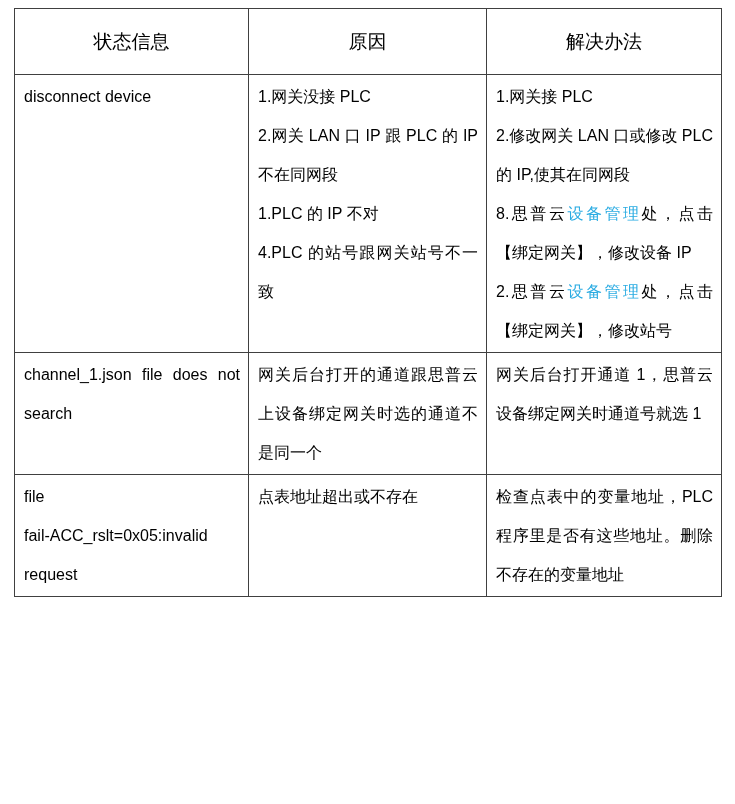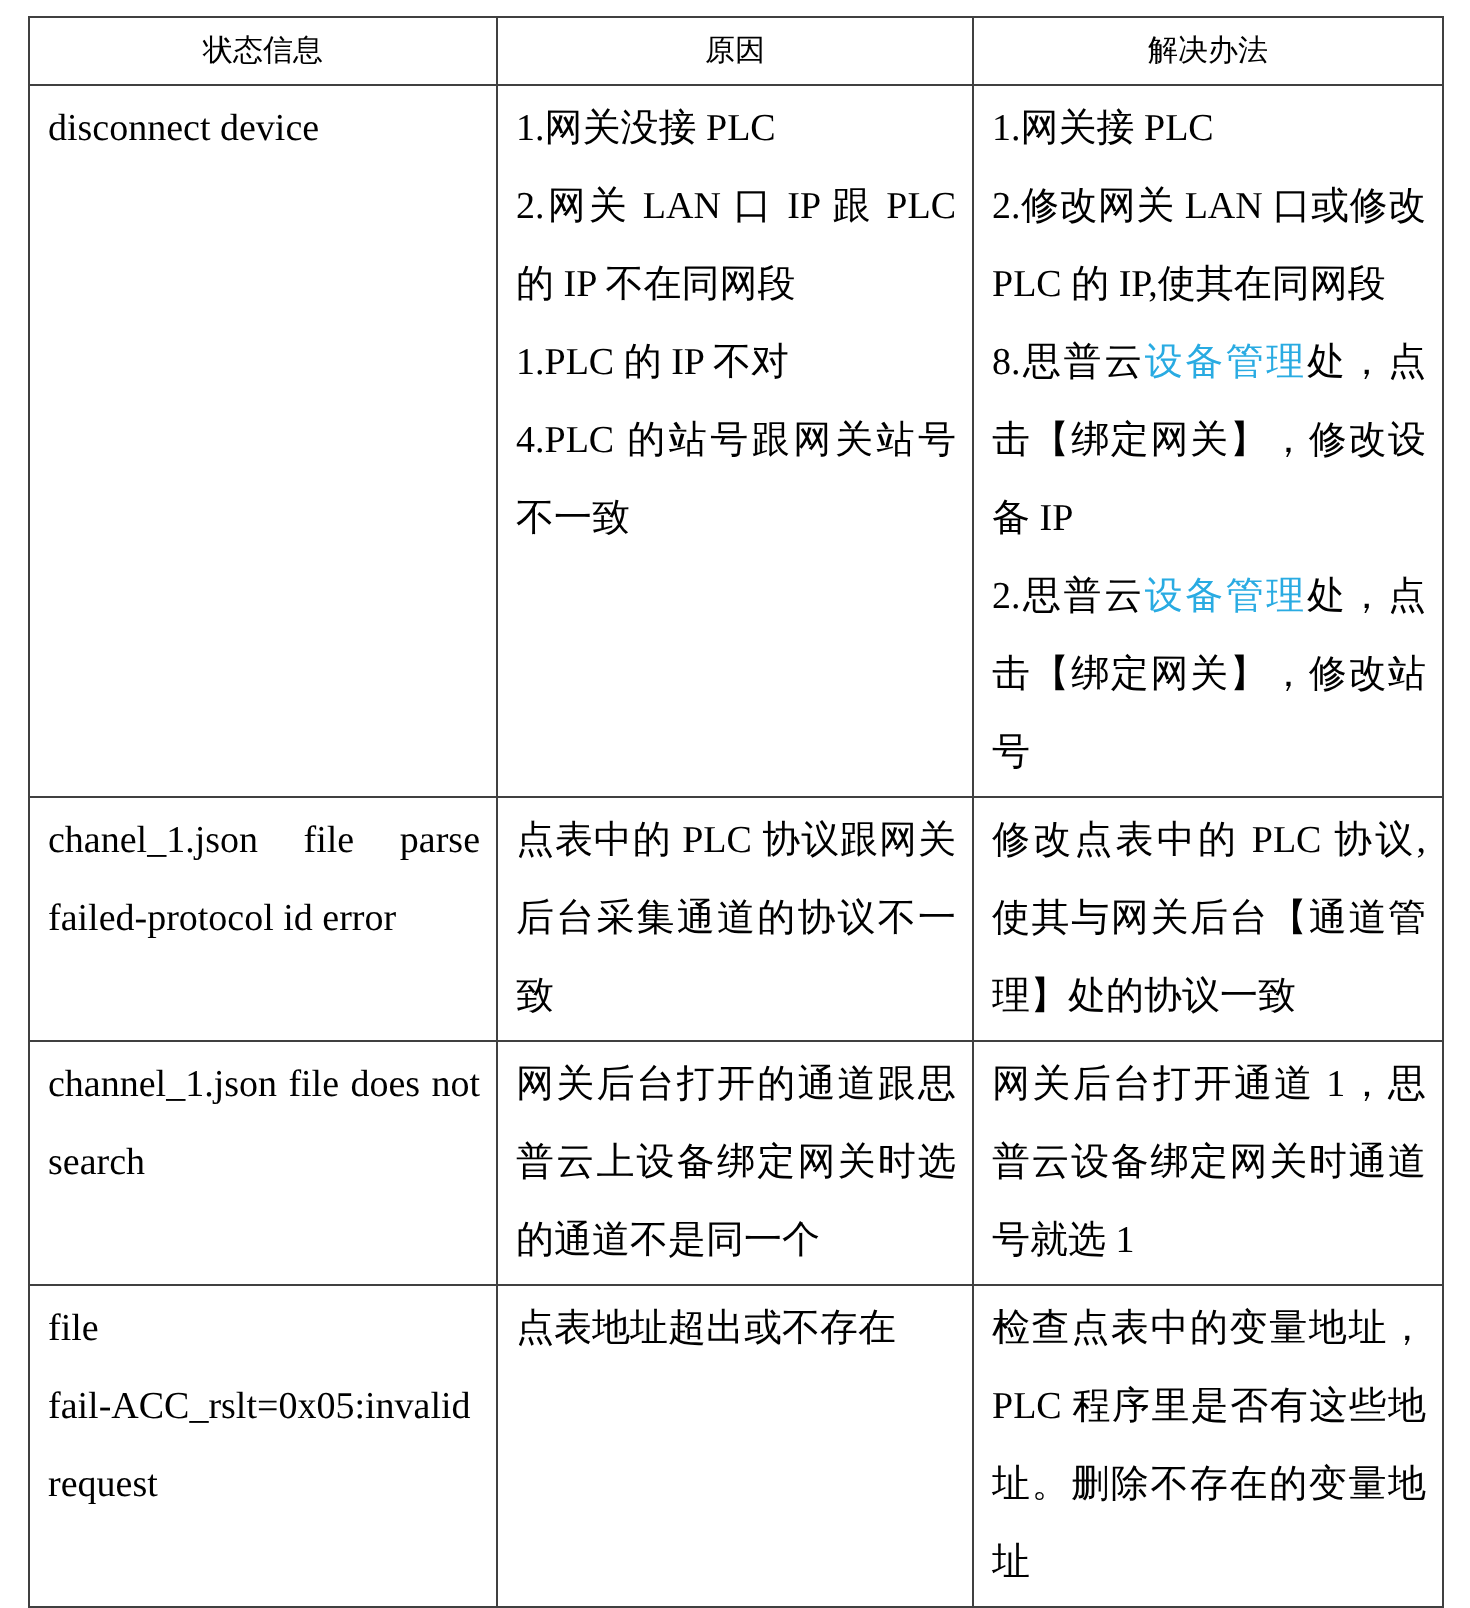--- a/index.html
+++ b/index.html
@@ -21,34 +21,33 @@
   col.c-solution{ width: 235px; }
   th, td {
     border: 1px solid #404040;
     overflow: hidden;
   }
   thead th {
     height: 33px;
     text-align: center;
     vertical-align: middle;
     font-weight: normal;
-    font-size: 15px;
-    padding: 0;
+    font-size: 19px;
+    padding: 16px;
   }
   td {
     vertical-align: top;
     padding: 2px 8px 2px 9px;
   }
   td p {
     margin: 0;
-    font-size: 19px;
+    font-size: 16px;
     line-height: 39px;
     text-align: justify;
     word-wrap: break-word;
-    font-family: Liberation Serif, serif;
   }
   tbody tr:nth-child(1) { height: 278px; }
   tbody tr:nth-child(2) { height: 117px; }
   tbody tr:nth-child(3) { height: 118px; }
   tbody tr:nth-child(4) { height: 117px; margin-top: 43px; }
   tbody tr:nth-child(5) { height: 118px; }
   .hl { color: var(--accent, #29ABE2); }
 </style>
 </head>
 <body>
@@ -80,31 +79,20 @@
           </td>
           <td>
             <p><span>1.网关接 PLC</span></p>
             <p><span>2.修改网关 LAN 口或修改 PLC 的 IP,使其在同网段</span></p>
             <p><span>8.思普云</span><span class="hl">设备管理</span><span>处，点击【绑定网关】，修改设备 IP</span></p>
             <p><span>2.思普云</span><span class="hl">设备管理</span><span>处，点击【绑定网关】，修改站号</span></p>
           </td>
         </tr>
         <tr>
           <td>
-            <p><span>chanel_1.json file parse failed-protocol id error</span></p>
-          </td>
-          <td>
-            <p><span>点表中的 PLC 协议跟网关后台采集通道的协议不一致</span></p>
-          </td>
-          <td>
-            <p><span>修改点表中的 PLC 协议,使其与网关后台【通道管理】处的协议一致</span></p>
-          </td>
-        </tr>
-        <tr>
-          <td>
             <p><span>channel_1.json file does not search</span></p>
           </td>
           <td>
             <p><span>网关后台打开的通道跟思普云上设备绑定网关时选的通道不是同一个</span></p>
           </td>
           <td>
             <p><span>网关后台打开通道 1，思普云设备绑定网关时通道号就选 1</span></p>
           </td>
         </tr>
         <tr>

